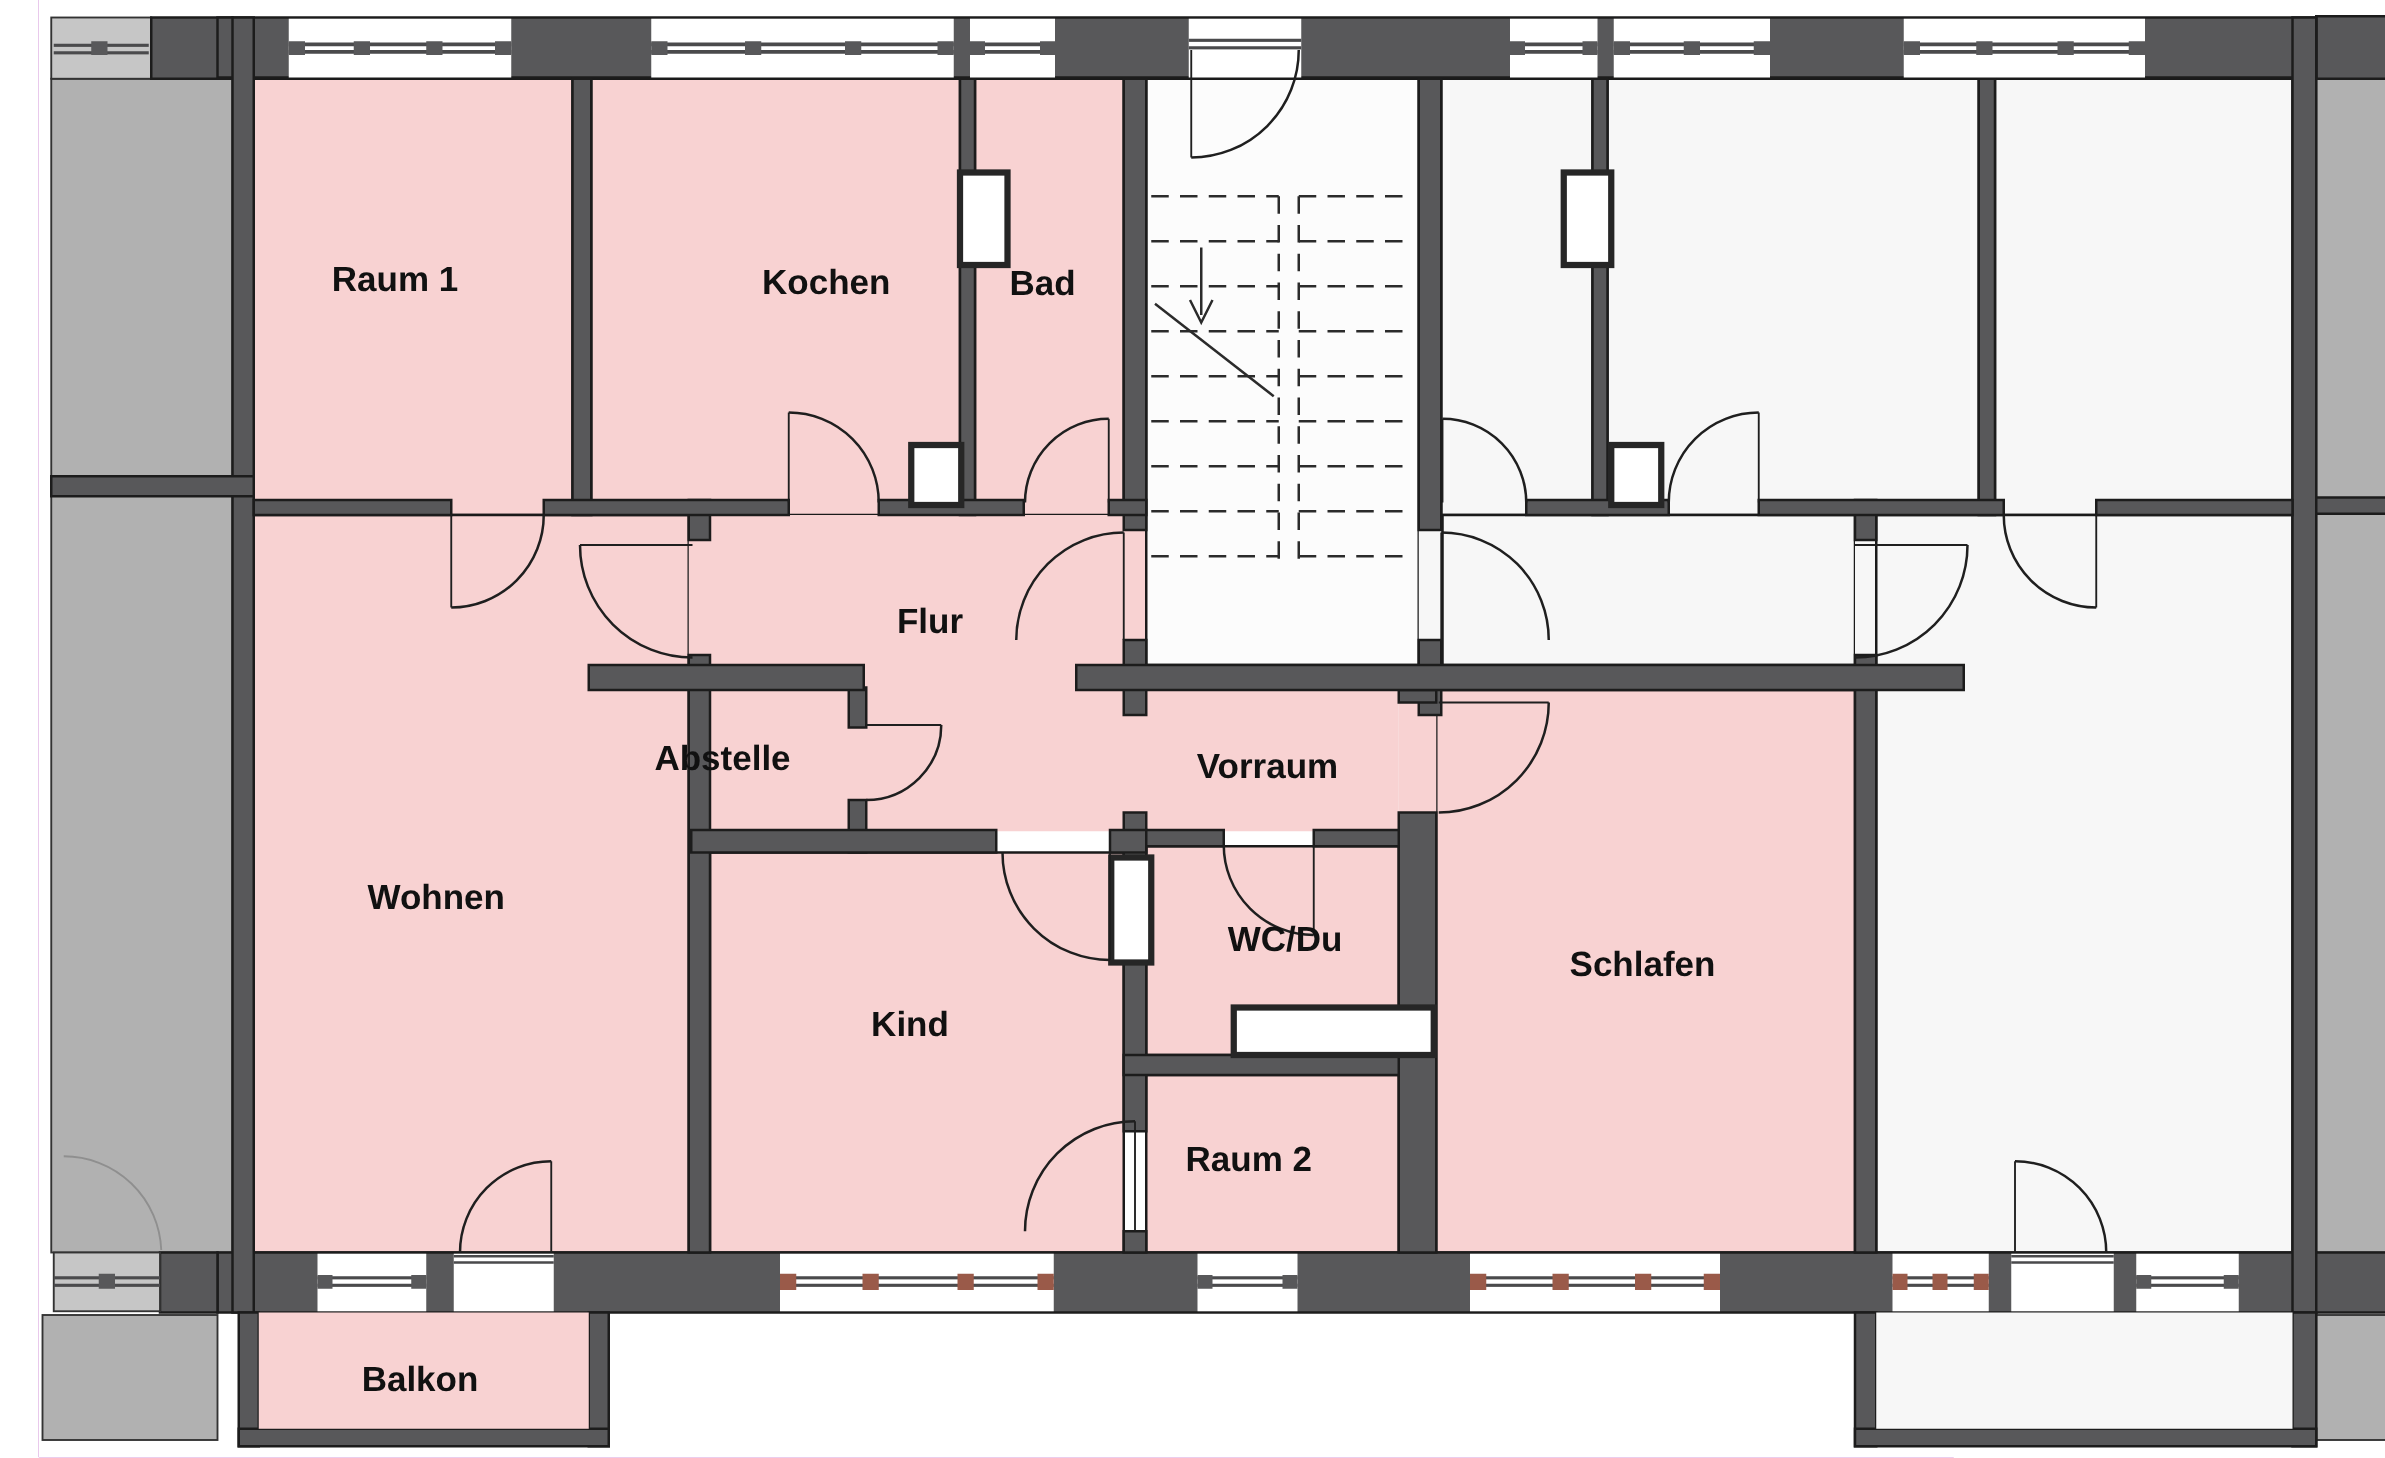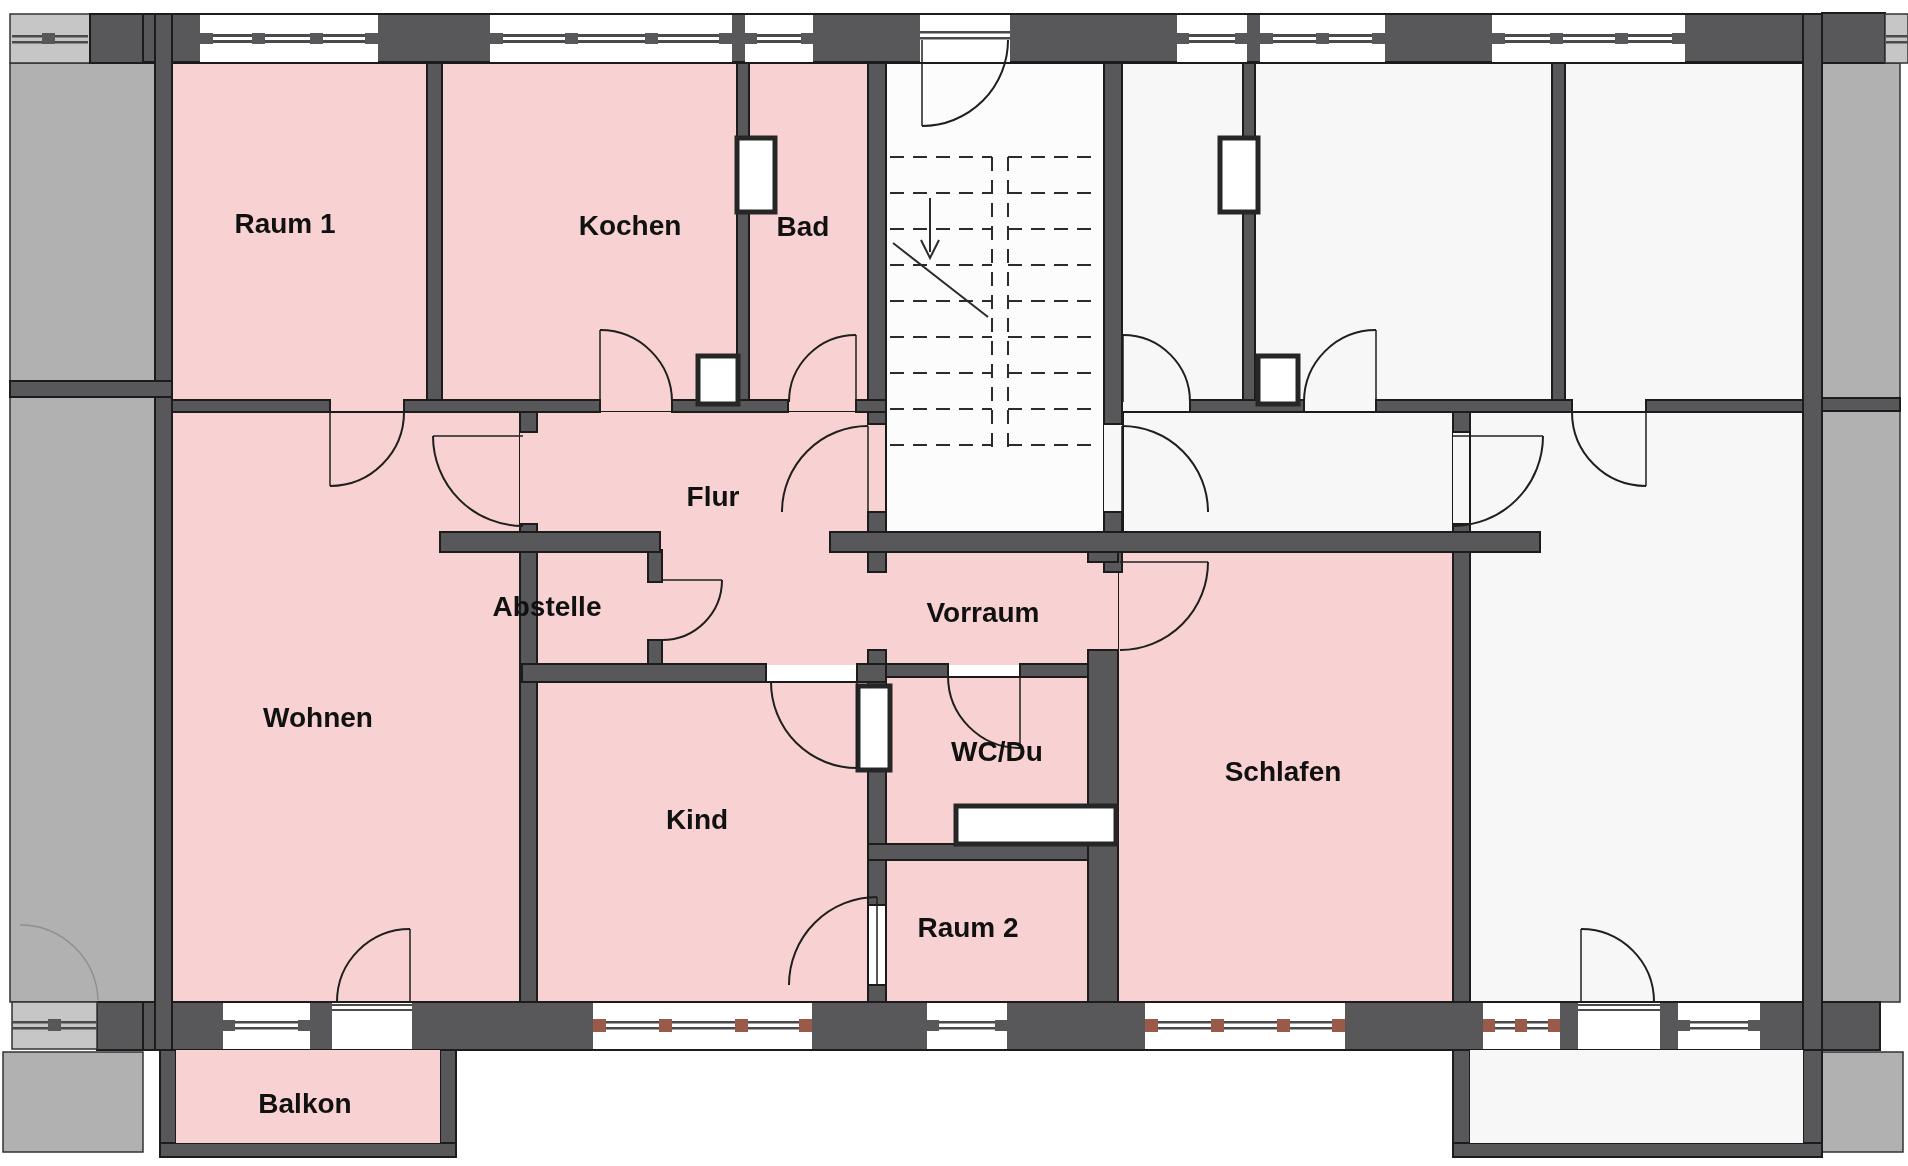--- a/index.html
+++ b/index.html
@@ -1,17 +1,17 @@
 <!DOCTYPE html>
 <html><head>
 <meta charset="utf-8">
 <style>
   html,body{margin:0;padding:0;background:#fff;}
   #plan{position:relative;width:1532px;height:1166px;background:#a21caf;
-        font-family:"Liberation Sans", sans-serif;}
+        font-family:"Liberation Sans", sans-serif;margin-left:31px;}
   svg{display:block}
   .w   {fill:#58585a;stroke:#1c1c1c;stroke-width:2;}
   .pink{fill:#f8d2d2;}
   .pinkB{fill:#f8d2d2;stroke:#1a1a1a;stroke-width:2;}
   .lite{fill:#f7f7f7;}
   .liteB{fill:#f7f7f7;stroke:#1a1a1a;stroke-width:2;}
   .stair{fill:#fcfcfc;stroke:#1a1a1a;stroke-width:2;}
   .gray{fill:#b1b1b1;stroke:#333;stroke-width:1.5;}
   .gwin{fill:#c6c6c6;stroke:#333;stroke-width:1.5;}
   .win {fill:#ffffff;}

